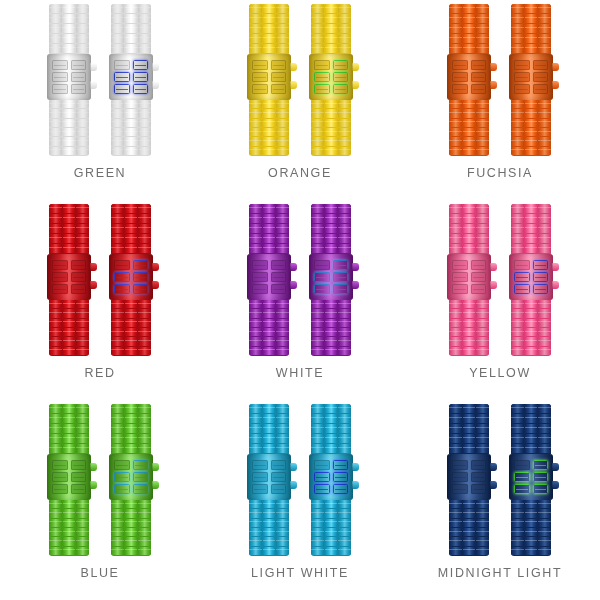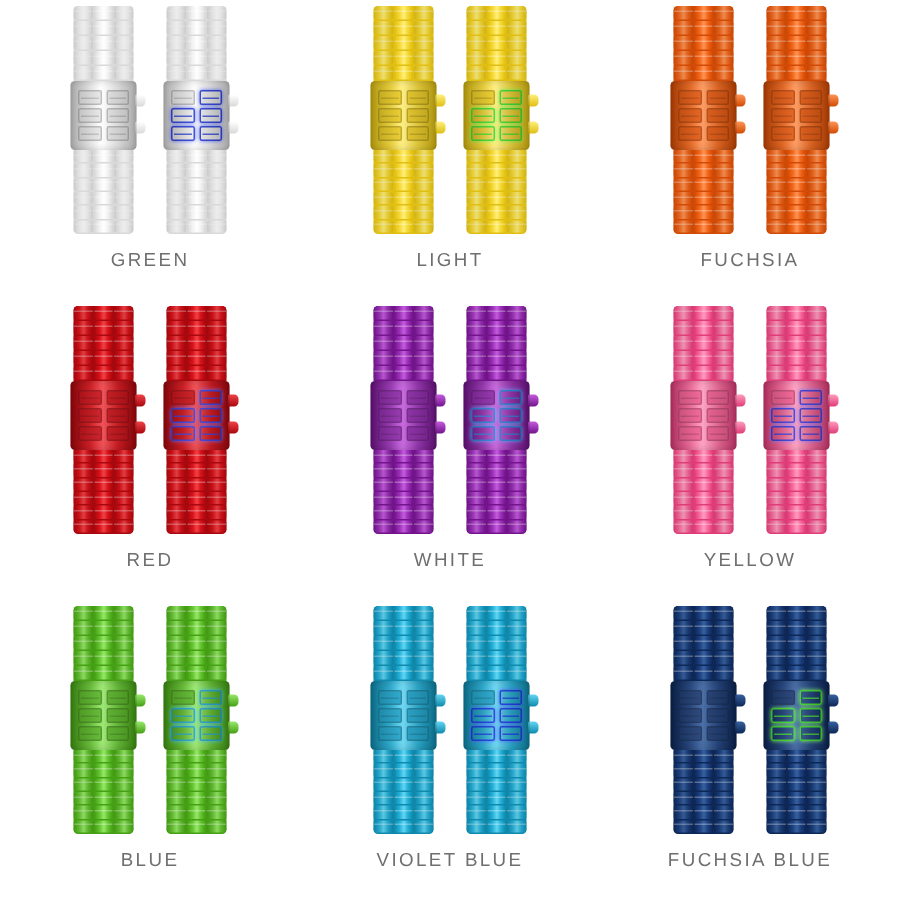--- a/index.html
+++ b/index.html
@@ -442,21 +442,21 @@
               <div class="link" style="background: linear-gradient(90deg, rgb(224, 191, 18) 0%, rgb(245, 216, 51) 28%, rgb(255, 239, 122) 52%, rgb(245, 216, 51) 74%, rgb(224, 191, 18) 100%); filter: brightness(0.93);"></div>
             </div>
             <div class="lrow">
               <div class="link" style="background: linear-gradient(90deg, rgb(224, 191, 18) 0%, rgb(245, 216, 51) 28%, rgb(255, 239, 122) 52%, rgb(245, 216, 51) 74%, rgb(224, 191, 18) 100%); filter: brightness(0.93);"></div>
               <div class="link" style="background: linear-gradient(90deg, rgb(224, 191, 18) 0%, rgb(245, 216, 51) 28%, rgb(255, 239, 122) 52%, rgb(245, 216, 51) 74%, rgb(224, 191, 18) 100%);"></div>
               <div class="link" style="background: linear-gradient(90deg, rgb(224, 191, 18) 0%, rgb(245, 216, 51) 28%, rgb(255, 239, 122) 52%, rgb(245, 216, 51) 74%, rgb(224, 191, 18) 100%); filter: brightness(0.93);"></div>
             </div>
           </div>
         </div>
       </div>
-      <div class="label" style="color: rgb(111, 111, 111);">LIGHT</div>
+      <div class="label" style="color: rgb(111, 111, 111);">ORANGE</div>
     </div>
     <div class="cell">
       <div class="pair">
         <div class="watch">
           <div class="band top" style="background: rgb(210, 74, 5);">
             <div class="lrow">
               <div class="link" style="background: linear-gradient(90deg, rgb(210, 74, 5) 0%, rgb(242, 102, 26) 28%, rgb(255, 148, 85) 52%, rgb(242, 102, 26) 74%, rgb(210, 74, 5) 100%); filter: brightness(0.93);"></div>
               <div class="link" style="background: linear-gradient(90deg, rgb(210, 74, 5) 0%, rgb(242, 102, 26) 28%, rgb(255, 148, 85) 52%, rgb(242, 102, 26) 74%, rgb(210, 74, 5) 100%);"></div>
               <div class="link" style="background: linear-gradient(90deg, rgb(210, 74, 5) 0%, rgb(242, 102, 26) 28%, rgb(255, 148, 85) 52%, rgb(242, 102, 26) 74%, rgb(210, 74, 5) 100%); filter: brightness(0.93);"></div>
             </div>
@@ -1360,21 +1360,21 @@
               <div class="link" style="background: linear-gradient(90deg, rgb(15, 138, 173) 0%, rgb(35, 176, 216) 28%, rgb(100, 213, 242) 52%, rgb(35, 176, 216) 74%, rgb(15, 138, 173) 100%); filter: brightness(0.93);"></div>
             </div>
             <div class="lrow">
               <div class="link" style="background: linear-gradient(90deg, rgb(15, 138, 173) 0%, rgb(35, 176, 216) 28%, rgb(100, 213, 242) 52%, rgb(35, 176, 216) 74%, rgb(15, 138, 173) 100%); filter: brightness(0.93);"></div>
               <div class="link" style="background: linear-gradient(90deg, rgb(15, 138, 173) 0%, rgb(35, 176, 216) 28%, rgb(100, 213, 242) 52%, rgb(35, 176, 216) 74%, rgb(15, 138, 173) 100%);"></div>
               <div class="link" style="background: linear-gradient(90deg, rgb(15, 138, 173) 0%, rgb(35, 176, 216) 28%, rgb(100, 213, 242) 52%, rgb(35, 176, 216) 74%, rgb(15, 138, 173) 100%); filter: brightness(0.93);"></div>
             </div>
           </div>
         </div>
       </div>
-      <div class="label" style="color: rgb(111, 111, 111);">VIOLET BLUE</div>
+      <div class="label" style="color: rgb(111, 111, 111);">LIGHT WHITE</div>
     </div>
     <div class="cell">
       <div class="pair">
         <div class="watch">
           <div class="band top" style="background: rgb(13, 39, 87);">
             <div class="lrow">
               <div class="link" style="background: linear-gradient(90deg, rgb(13, 39, 87) 0%, rgb(27, 63, 126) 28%, rgb(56, 97, 159) 52%, rgb(27, 63, 126) 74%, rgb(13, 39, 87) 100%); filter: brightness(0.93);"></div>
               <div class="link" style="background: linear-gradient(90deg, rgb(13, 39, 87) 0%, rgb(27, 63, 126) 28%, rgb(56, 97, 159) 52%, rgb(27, 63, 126) 74%, rgb(13, 39, 87) 100%);"></div>
               <div class="link" style="background: linear-gradient(90deg, rgb(13, 39, 87) 0%, rgb(27, 63, 126) 28%, rgb(56, 97, 159) 52%, rgb(27, 63, 126) 74%, rgb(13, 39, 87) 100%); filter: brightness(0.93);"></div>
             </div>
@@ -1513,15 +1513,15 @@
               <div class="link" style="background: linear-gradient(90deg, rgb(13, 39, 87) 0%, rgb(27, 63, 126) 28%, rgb(56, 97, 159) 52%, rgb(27, 63, 126) 74%, rgb(13, 39, 87) 100%); filter: brightness(0.93);"></div>
             </div>
             <div class="lrow">
               <div class="link" style="background: linear-gradient(90deg, rgb(13, 39, 87) 0%, rgb(27, 63, 126) 28%, rgb(56, 97, 159) 52%, rgb(27, 63, 126) 74%, rgb(13, 39, 87) 100%); filter: brightness(0.93);"></div>
               <div class="link" style="background: linear-gradient(90deg, rgb(13, 39, 87) 0%, rgb(27, 63, 126) 28%, rgb(56, 97, 159) 52%, rgb(27, 63, 126) 74%, rgb(13, 39, 87) 100%);"></div>
               <div class="link" style="background: linear-gradient(90deg, rgb(13, 39, 87) 0%, rgb(27, 63, 126) 28%, rgb(56, 97, 159) 52%, rgb(27, 63, 126) 74%, rgb(13, 39, 87) 100%); filter: brightness(0.93);"></div>
             </div>
           </div>
         </div>
       </div>
-      <div class="label" style="color: rgb(111, 111, 111);">FUCHSIA BLUE</div>
+      <div class="label" style="color: rgb(111, 111, 111);">MIDNIGHT LIGHT</div>
     </div>
   </div>
 
 </body></html>

